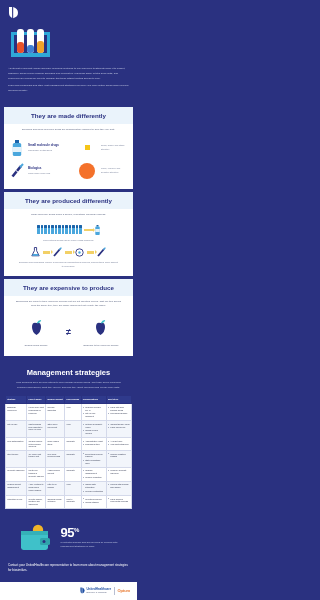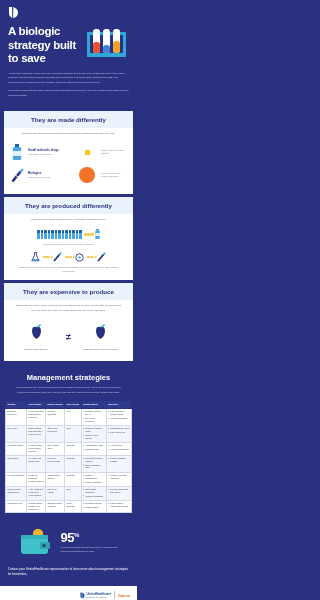--- a/index.html
+++ b/index.html
@@ -114,21 +114,20 @@
 <div class="page">
 
   <div class="hero">
     <div class="logo-mark">
       <svg width="11" height="13" viewBox="0 0 11 13">
         <path d="M1 1 h3.1 v11 q-3.1 -1.4 -3.1 -5.2 z" fill="#ffffff"></path>
         <path d="M5.2 1 q4.8 1.6 4.8 5.8 q0 4.2 -4.8 5.4 z" fill="#ffffff"></path>
       </svg>
     </div>
     <div class="hero-row">
-      <div class="hero-title">A biologic strategy built to save</div>
       <div class="tubes">
         <svg width="45" height="34" viewBox="0 0 45 34">
           <rect x="3" y="5" width="39" height="3" fill="#2fa8d8"></rect>
           <rect x="3" y="26" width="39" height="4" fill="#2fa8d8"></rect>
           <rect x="3" y="5" width="3" height="25" fill="#2fa8d8"></rect>
           <rect x="39" y="5" width="3" height="25" fill="#2fa8d8"></rect>
           <rect x="9" y="2" width="7" height="24" rx="3" fill="#ffffff"></rect>
           <rect x="9" y="15" width="7" height="11" rx="3" fill="#e8512a"></rect>
           <rect x="19" y="2" width="7" height="24" rx="3" fill="#ffffff"></rect>
           <rect x="19" y="18" width="7" height="8" rx="3" fill="#3f7fd4"></rect>

